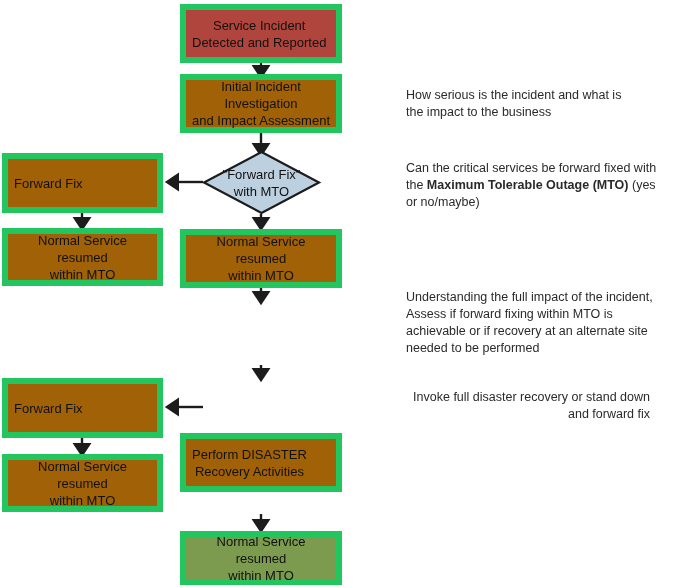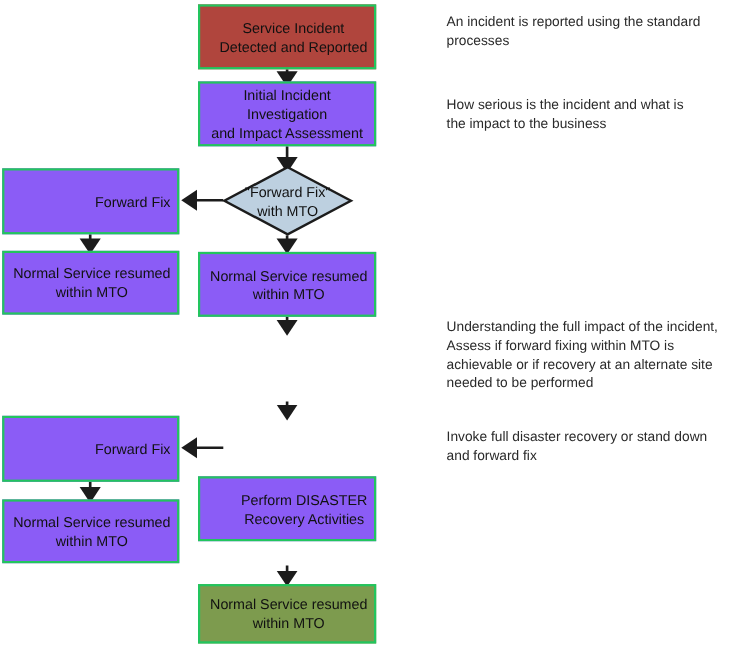--- a/index.html
+++ b/index.html
@@ -15,37 +15,37 @@
     overflow: hidden;
   }
   #canvas {
     position: relative;
     width: 676px;
     height: 588px;
   }
   .node {
     position: absolute;
     box-sizing: border-box;
-    border: 2px solid #22c55e;
+    border: 6px solid #22c55e;
     display: flex;
     align-items: center;
-    justify-content: flex-end;
+    justify-content: flex-start;
     text-align: center;
     font-size: 13px;
     line-height: 17px;
     color: #111111;
     z-index: 3;
   }
   .node .label {
     display: block;
     padding: 0 6px;
     white-space: pre-line;
   }
   .node-red    { background: #b0453d; color: #111111; }
-  .node-purple { background: #8b5cf6; }
+  .node-purple { background: #a16207; }
   .node-green  { background: #7d9b4e; }
 
   .diamond-wrap {
     position: absolute;
     z-index: 3;
   }
   .diamond-wrap svg {
     position: absolute;
     left: 0;
     top: 0;
@@ -169,24 +169,24 @@
 
   <div class="node node-purple" style="left:2px; top:378px; width:161px; height:60px;">
     <span class="label">Forward Fix</span>
   </div>
 
   <div class="node node-purple" style="left:2px; top:454px; width:161px; height:58px;">
     <span class="label">Normal Service resumed
 within MTO</span>
   </div>
 
-  <div class="note" style="left:406px; top:12px; width:248px;"><span>An incident is reported using the standard processes</span></div>
 
   <div class="note" style="left:406px; top:87px; width:232px;"><span>How serious is the incident and what is the impact to the business</span></div>
 
+  <div class="note" style="left:406px; top:160px; width:252px;"><span>Can the critical services be forward fixed with the </span><b>Maximum Tolerable Outage (MTO)</b><span> (yes or no/maybe)</span></div>
 
 
   <div class="note" style="left:406px; top:289px; width:258px;"><span>Understanding the full impact of the incident, Assess if forward fixing within MTO is achievable or if recovery at an alternate site needed to be performed</span></div>
 
-  <div class="note" style="left:406px; top:389px; width:244px;"><span>Invoke full disaster recovery or stand down and forward fix</span></div>
+  <div class="note" style="left:406px; top:389px; width:244px;text-align:right;"><span>Invoke full disaster recovery or stand down and forward fix</span></div>
 
 
 </div>
 
 </body></html>

